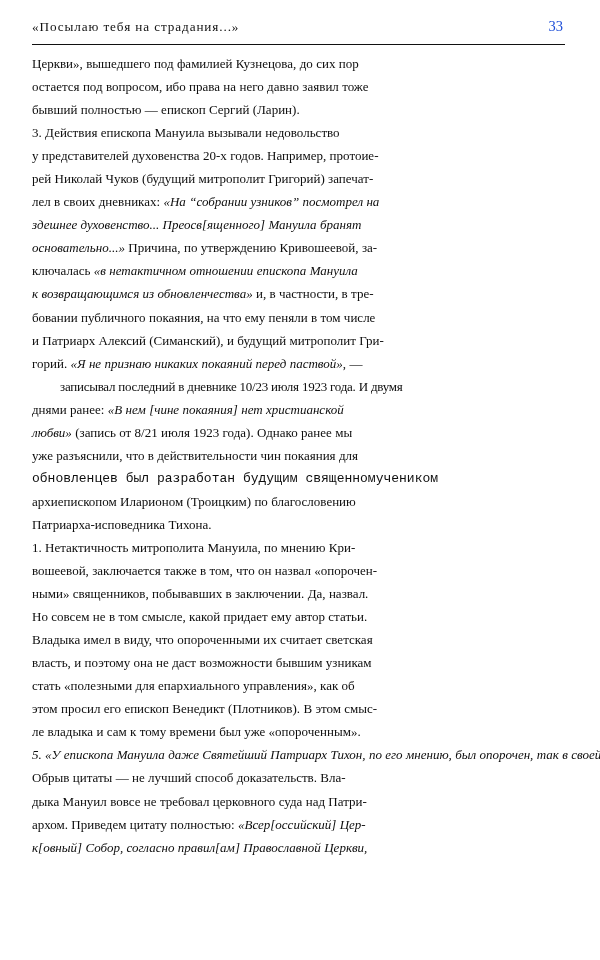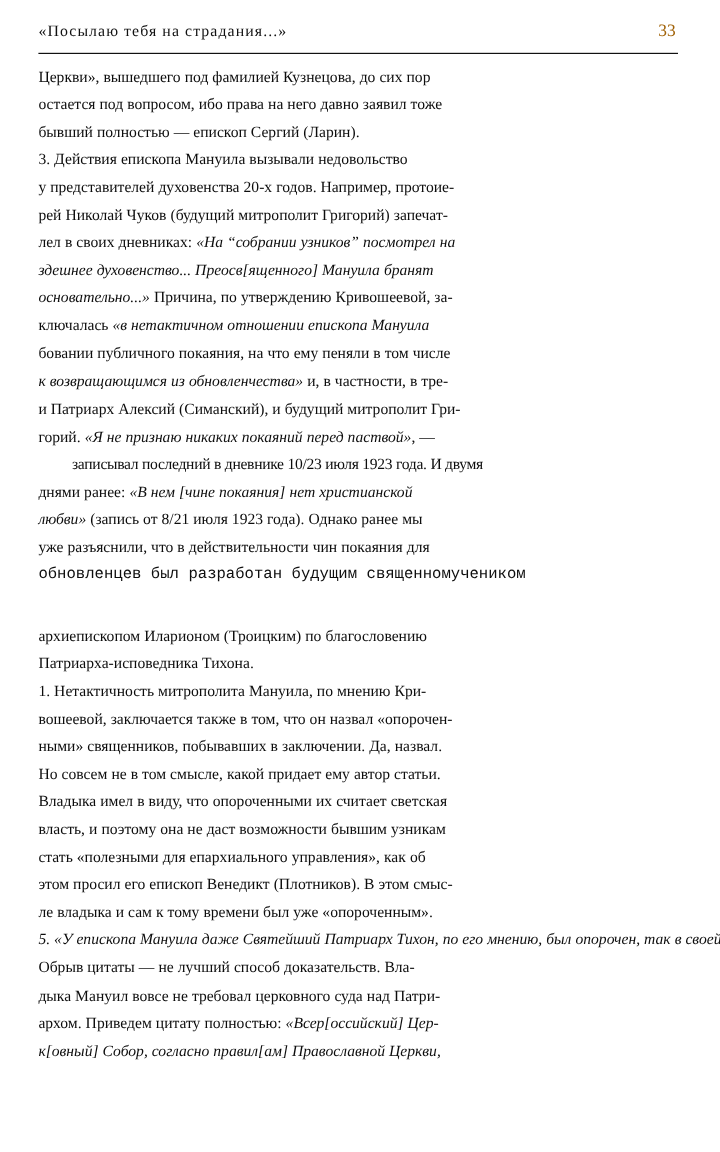--- a/index.html
+++ b/index.html
@@ -37,21 +37,21 @@
     justify-content: space-between;
   }
   .running-head-title {
     font-size: 13.2px;
     letter-spacing: 0.9px;
     white-space: nowrap;
     color: #111;
   }
   .folio {
     font-size: 14.5px;
-    color: #a16207;
+    color: #1d4ed8;
     letter-spacing: 0px;
     padding-right: 2px;
   }
   .head-rule {
     position: absolute;
     left: 32px;
     top: 44px;
     width: 533px;
     height: 0;
     border-top: 1.4px solid #111;
@@ -105,30 +105,30 @@
       </p>
 
     <p class="para indent" style="text-indent: 0px;">
         <span style="display: block; white-space: nowrap; text-indent: 0px; padding-left: 0px;">3. Действия епископа Мануила вызывали недовольство</span> 
         <span style="display: block; white-space: nowrap;">у представителей духовенства 20-х годов. Например, протоие-</span> 
         <span style="display: block; white-space: nowrap;">рей Николай Чуков (будущий митрополит Григорий) запечат-</span> 
         <span style="display: block; white-space: nowrap;">лел в своих дневниках: <i>«На “собрании узников” посмотрел на</i></span> 
         <i style="display: block; white-space: nowrap;">здешнее духовенство... Преосв[ященного] Мануила бранят</i> 
         <span style="display: block; white-space: nowrap;"><i>основательно...»</i> Причина, по утверждению Кривошеевой, за-</span> 
         <span style="display: block; white-space: nowrap;">ключалась <i>«в нетактичном отношении епископа Мануила</i></span> 
+        <span style="display: block; white-space: nowrap;"><i>к возвращающимся из обновленчества»</i> и, в частности, в тре-</span> 
         <span style="display: block; white-space: nowrap;">бовании публичного покаяния, на что ему пеняли в том числе</span> 
-        <span style="display: block; white-space: nowrap;"><i>к возвращающимся из обновленчества»</i> и, в частности, в тре-</span> 
         <span style="display: block; white-space: nowrap;">и Патриарх Алексий (Симанский), и будущий митрополит Гри-</span> 
         <span style="display: block; white-space: nowrap;">горий. <i>«Я не признаю никаких покаяний перед паствой»</i>, —</span> 
         <span class="tight" style="display: block; white-space: nowrap;">записывал последний в дневнике 10/23 июля 1923 года. И двумя</span> 
         <span style="display: block; white-space: nowrap;">днями ранее: <i>«В нем [чине покаяния] нет христианской</i></span> 
         <span style="display: block; white-space: nowrap;"><i>любви»</i> (запись от 8/21 июля 1923 года). Однако ранее мы</span> 
         <span style="display: block; white-space: nowrap;">уже разъяснили, что в действительности чин покаяния для</span> 
         <span style="display: block; white-space: nowrap; font-family: Liberation Mono, monospace;">обновленцев был разработан будущим священномучеником</span> 
-        <span style="display: block; white-space: nowrap; margin-top: 28px;">архиепископом Иларионом (Троицким) по благословению</span> 
+        <span style="display: block; white-space: nowrap;">архиепископом Иларионом (Троицким) по благословению</span> 
         <span style="display: block; white-space: nowrap;">Патриарха-исповедника Тихона.</span>
       </p>
 
     <p class="para indent" style="text-indent: 0px;">
         <span style="display: block; white-space: nowrap; text-indent: 0px; padding-left: 0px;">1. Нетактичность митрополита Мануила, по мнению Кри-</span> 
         <span style="display: block; white-space: nowrap;">вошеевой, заключается также в том, что он назвал «опорочен-</span> 
         <span style="display: block; white-space: nowrap;">ными» священников, побывавших в заключении. Да, назвал.</span> 
         <span style="display: block; white-space: nowrap;">Но совсем не в том смысле, какой придает ему автор статьи.</span> 
         <span style="display: block; white-space: nowrap;">Владыка имел в виду, что опороченными их считает светская</span> 
         <span style="display: block; white-space: nowrap;">власть, и поэтому она не даст возможности бывшим узникам</span> 

